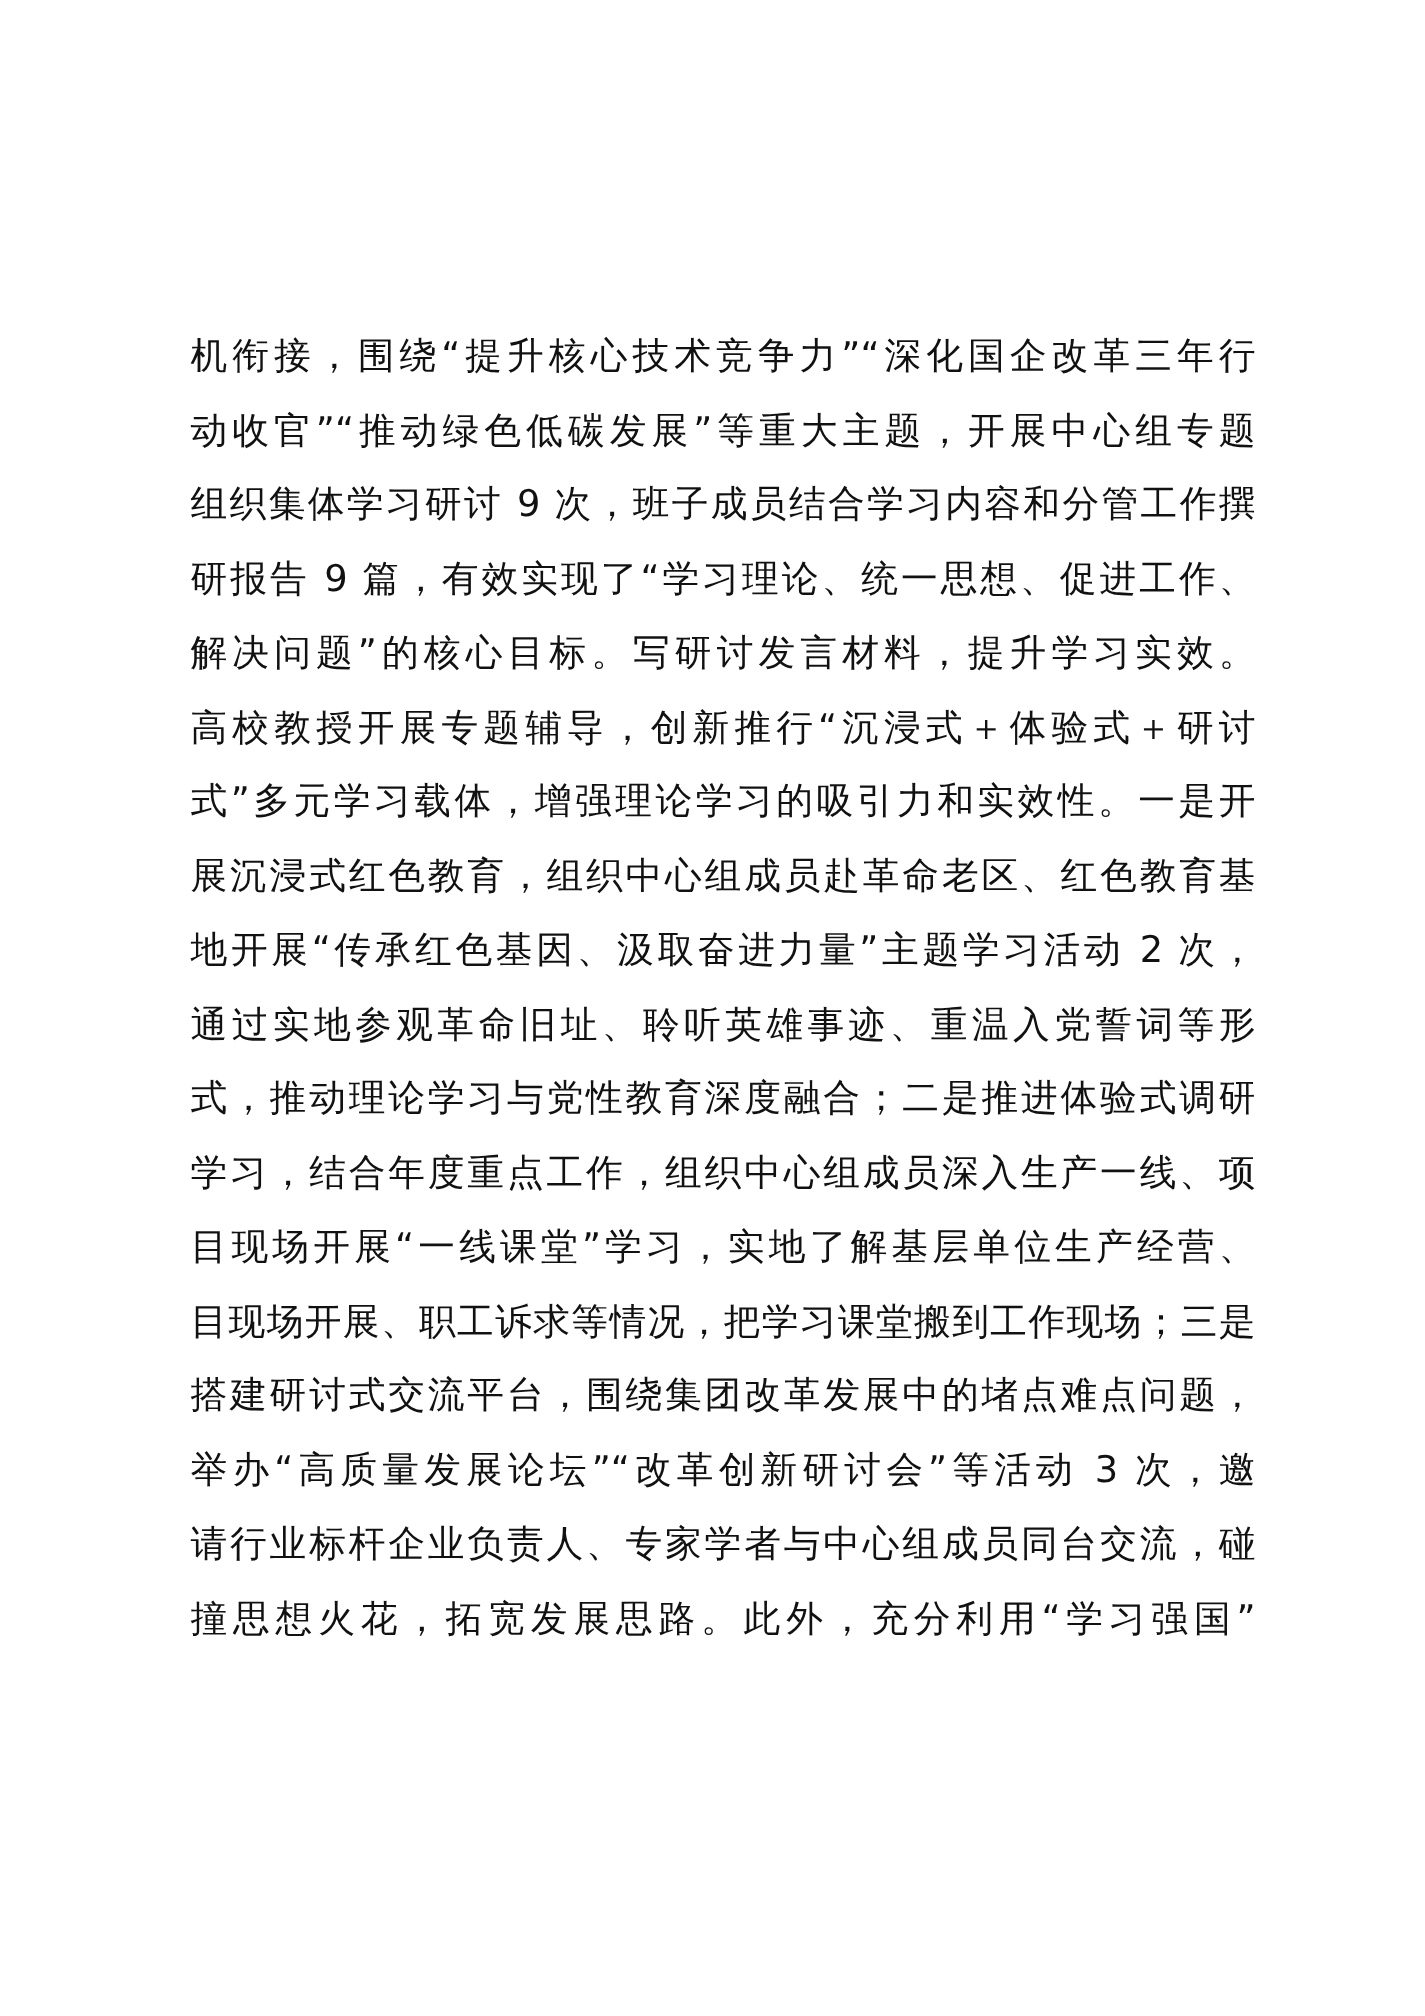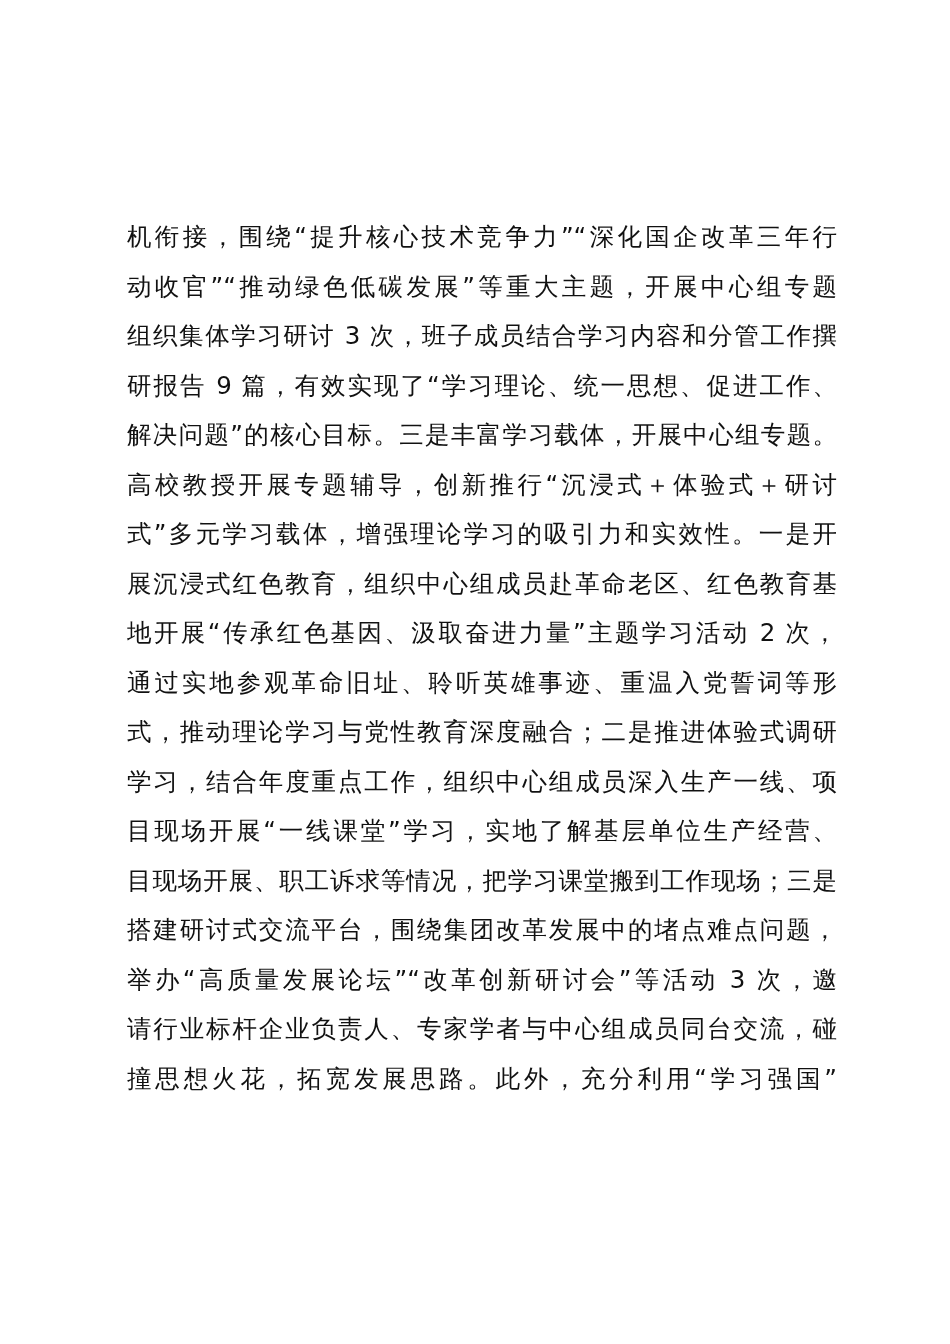--- a/index.html
+++ b/index.html
@@ -18,23 +18,23 @@
     text-align-last: justify;
   }
 </style>
 </head>
 <body>
 
 <div class="page">
   <div class="text-block">
     <div class="line">机衔接，围绕“提升核心技术竞争力”“深化国企改革三年行</div>
     <div class="line">动收官”“推动绿色低碳发展”等重大主题，开展中心组专题</div>
-    <div class="line">组织集体学习研讨 3 次，班子成员结合学习内容和分管工作撰</div>
+    <div class="line">组织集体学习研讨 9 次，班子成员结合学习内容和分管工作撰</div>
     <div class="line">研报告 9 篇，有效实现了“学习理论、统一思想、促进工作、</div>
-    <div class="line">解决问题”的核心目标。三是丰富学习载体，开展中心组专题。</div>
+    <div class="line">解决问题”的核心目标。写研讨发言材料，提升学习实效。</div>
     <div class="line">高校教授开展专题辅导，创新推行“沉浸式＋体验式＋研讨</div>
     <div class="line">式”多元学习载体，增强理论学习的吸引力和实效性。一是开</div>
     <div class="line">展沉浸式红色教育，组织中心组成员赴革命老区、红色教育基</div>
     <div class="line">地开展“传承红色基因、汲取奋进力量”主题学习活动 2 次，</div>
     <div class="line">通过实地参观革命旧址、聆听英雄事迹、重温入党誓词等形</div>
     <div class="line">式，推动理论学习与党性教育深度融合；二是推进体验式调研</div>
     <div class="line">学习，结合年度重点工作，组织中心组成员深入生产一线、项</div>
     <div class="line">目现场开展“一线课堂”学习，实地了解基层单位生产经营、</div>
     <div class="line">目现场开展、职工诉求等情况，把学习课堂搬到工作现场；三是</div>
     <div class="line">搭建研讨式交流平台，围绕集团改革发展中的堵点难点问题，</div>

